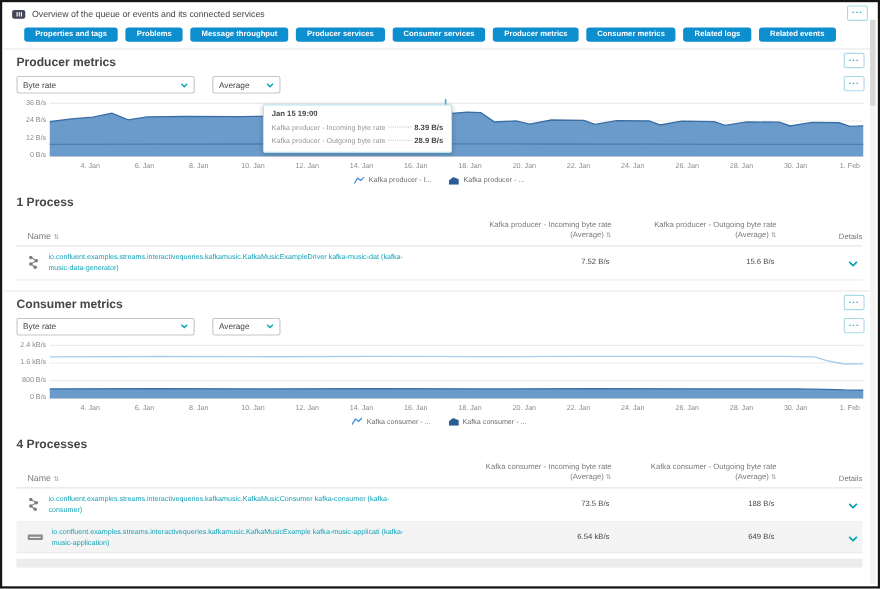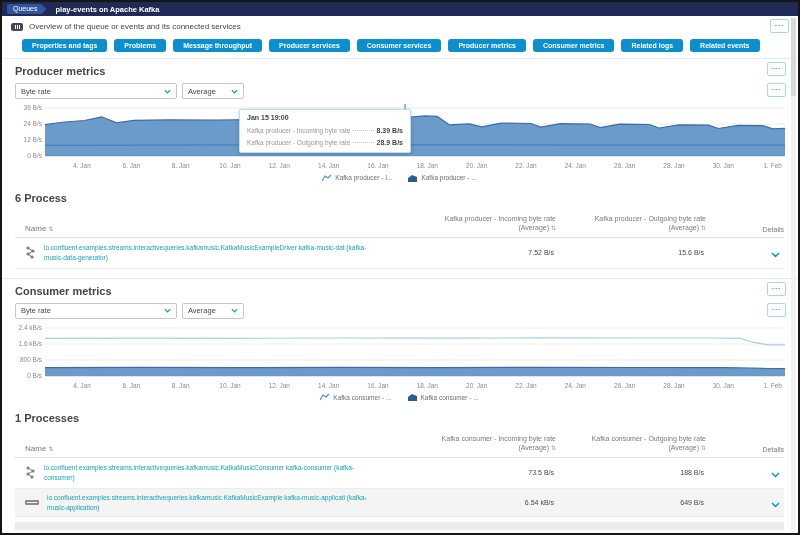--- a/index.html
+++ b/index.html
@@ -18,21 +18,21 @@
     border-radius:2px;color:#18a7c7;font-size:8px;font-weight:bold;line-height:8px;text-align:center;letter-spacing:1px;cursor:pointer;}
   
   .tabs{display:flex;gap:7px;padding:2px 8px 6px 20px;}
   .tab{background:#0d8ecf;color:#fff;font-size:7px;font-weight:bold;padding:3px 10px;border-radius:3px;white-space:nowrap;cursor:pointer;}
   .hr{border-top:1px solid #e9e9e9;}
   
   .section{position:relative;padding:6px 14px 0 13px;}
   .section-head{font-size:11px;font-weight:bold;color:#454646;}
   .sd1{top:3px;} .sd2{top:24px;}
   .section .dots-btn{right:12px;}
-  .controls{margin-top:6px;display:flex;gap:5px;}
+  .controls{margin-top:6px;display:flex;gap:16px;}
   .select{height:14px;border:1px solid #c6c6c6;border-radius:2px;background:#fff;font-size:7.5px;color:#454646;
     display:flex;align-items:center;justify-content:space-between;padding:0 5px;cursor:pointer;}
   .select.metric{width:150px;} .select.agg{width:50px;}
   .chev{width:7px;height:5px;flex:none;}
   
   .chart-wrap{margin-top:5px;display:flex;}
   .y-axis{position:relative;width:30px;height:56px;font-size:6.5px;color:#8c8c8c;flex:none;}
   .y-axis span{position:absolute;right:3px;white-space:nowrap;}
   .plot{position:relative;width:740px;height:56px;}
   .x-axis{position:relative;margin-left:30px;width:740px;height:10px;font-size:6.5px;color:#8c8c8c;}
@@ -67,24 +67,20 @@
   
   .scrollbar{position:absolute;right:2px;top:16px;bottom:2px;width:5px;background:#f3f3f3;}
   .scroll-thumb{width:5px;height:78px;background:#d8d8d8;cursor:pointer;}
   .footer-band{height:8px;background:#ececec;margin-top:5px;}
 </style>
 </head>
 <body>
 
 <div class="screen">
 
-  <div class="topbar">
-    <span class="crumb">Queues</span>
-    <span class="topbar-title">play-events on Apache Kafka</span>
-  </div>
 
   <div class="overview">
     <span class="q-icon">
         <i></i>
         <i></i>
         <i></i>
       </span>
     <span>Overview of the queue or events and its connected services</span>
     <span class="dots-btn">...</span>
   </div>
@@ -185,21 +181,21 @@
       <span class="legend-item">
         <svg width="10" height="8" viewBox="0 0 10 8">
             <polygon points="0,8 0,4 4,1 9,3 9,8" fill="#2b5d95"></polygon>
           </svg>
         <span>Kafka producer - ...</span>
       </span>
     </div>
   </div>
 
   <div class="tbl-section">
-    <div class="tbl-title">6 Process</div>
+    <div class="tbl-title">1 Process</div>
     <div class="tbl-head">
       <span class="col-name"><span>Name</span> <span class="sort">⇅</span></span>
       <span class="col-val"><span class="inner"><span>Kafka producer - Incoming byte rate (Average)</span> <span class="sort">⇅</span></span></span>
       <span class="col-val"><span class="inner"><span>Kafka producer - Outgoing byte rate (Average)</span> <span class="sort">⇅</span></span></span>
       <span class="col-det">Details</span>
     </div>
     <div class="t-row">
       <span class="row-name">
         <svg class="proc-icon" width="11" height="13" viewBox="0 0 11 13">
           <circle cx="3" cy="2" r="1.6" fill="#7d7d7d"></circle>
@@ -287,21 +283,21 @@
       <span class="legend-item">
         <svg width="10" height="8" viewBox="0 0 10 8">
             <polygon points="0,8 0,4 4,1 9,3 9,8" fill="#2b5d95"></polygon>
           </svg>
         <span>Kafka consumer - ...</span>
       </span>
     </div>
   </div>
 
   <div class="tbl-section">
-    <div class="tbl-title">1 Processes</div>
+    <div class="tbl-title">4 Processes</div>
     <div class="tbl-head">
       <span class="col-name"><span>Name</span> <span class="sort">⇅</span></span>
       <span class="col-val"><span class="inner"><span>Kafka consumer - Incoming byte rate (Average)</span> <span class="sort">⇅</span></span></span>
       <span class="col-val"><span class="inner"><span>Kafka consumer - Outgoing byte rate (Average)</span> <span class="sort">⇅</span></span></span>
       <span class="col-det">Details</span>
     </div>
     <div class="t-row">
       <span class="row-name">
         <svg class="proc-icon" width="11" height="13" viewBox="0 0 11 13">
           <circle cx="3" cy="2" r="1.6" fill="#7d7d7d"></circle>

